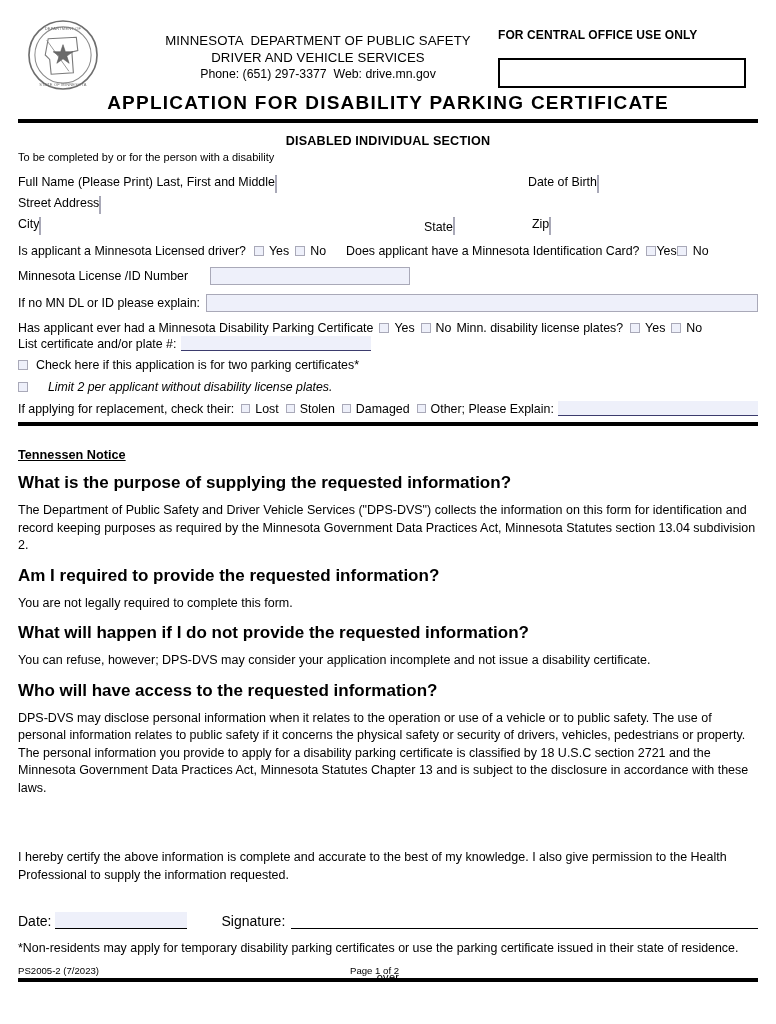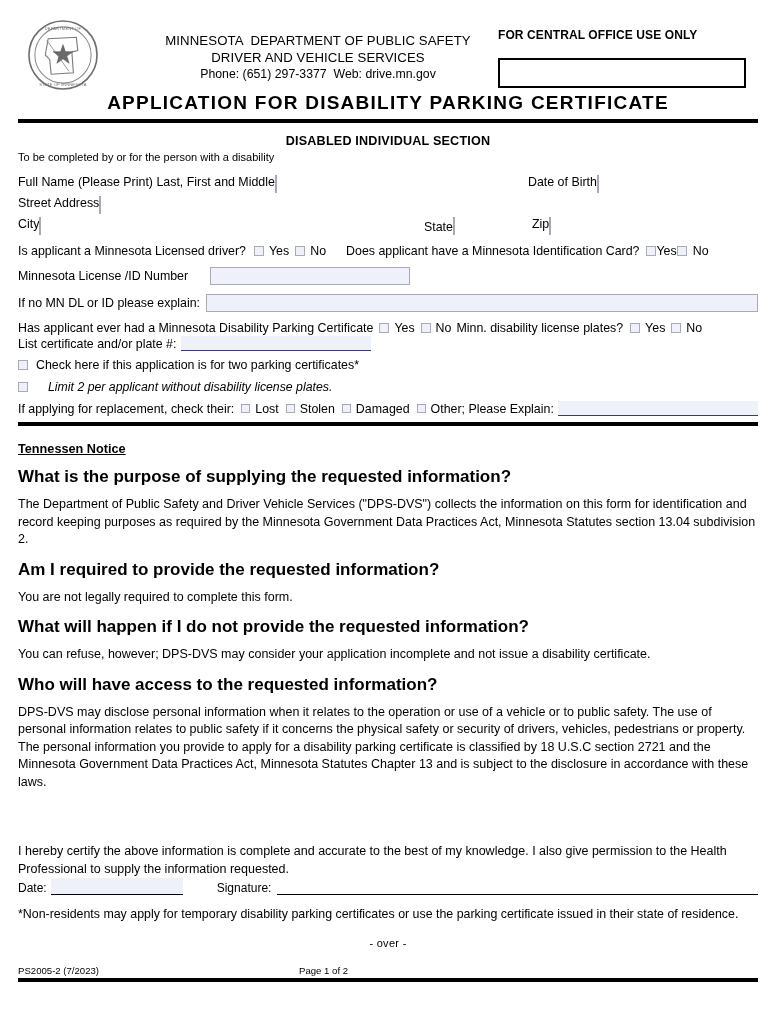--- a/index.html
+++ b/index.html
@@ -184,21 +184,21 @@
   }
   .check-note {
     font-style: italic;
     font-size: 12.3px;
     line-height: 15px;
   }
   .indent2 { padding-left: 12px; }
 
   
   .notice {
-    margin-top: 16px;
+    margin-top: 22px;
   }
   .notice-title {
     font-weight: bold;
     font-size: 12.7px;
     text-decoration: underline;
     margin-bottom: 9px;
   }
   .q {
     font-weight: bold;
     font-size: 17px;
@@ -214,21 +214,22 @@
 
   
   .certify {
     font-size: 12.5px;
     line-height: 17.5px;
     margin-top: 52px;
   }
   .sign-row {
     display: flex;
     align-items: flex-end;
-    font-size: 12px;
+    margin-top: 28px;
+    font-size: 14px;
     justify-content: center;
   }
   .date-field {
     background: #eef0fa;
     border-bottom: 1.5px solid #000;
     width: 132px;
     height: 16px;
     margin-left: 4px;
   }
   .sig-line {
@@ -254,21 +255,21 @@
     position: absolute;
     left: 18px;
     right: 18px;
     bottom: 42px;
   }
   .footer-row {
     display: flex;
     font-size: 9.6px;
     margin-bottom: 2px;
   }
-  .footer-code { width: 281px; }
+  .footer-code { width: 332px; }
   .footer-page { }
 </style>
 </head>
 <body>
 
 <div class="page">
 
   <div class="header">
 
     <div class="seal">

